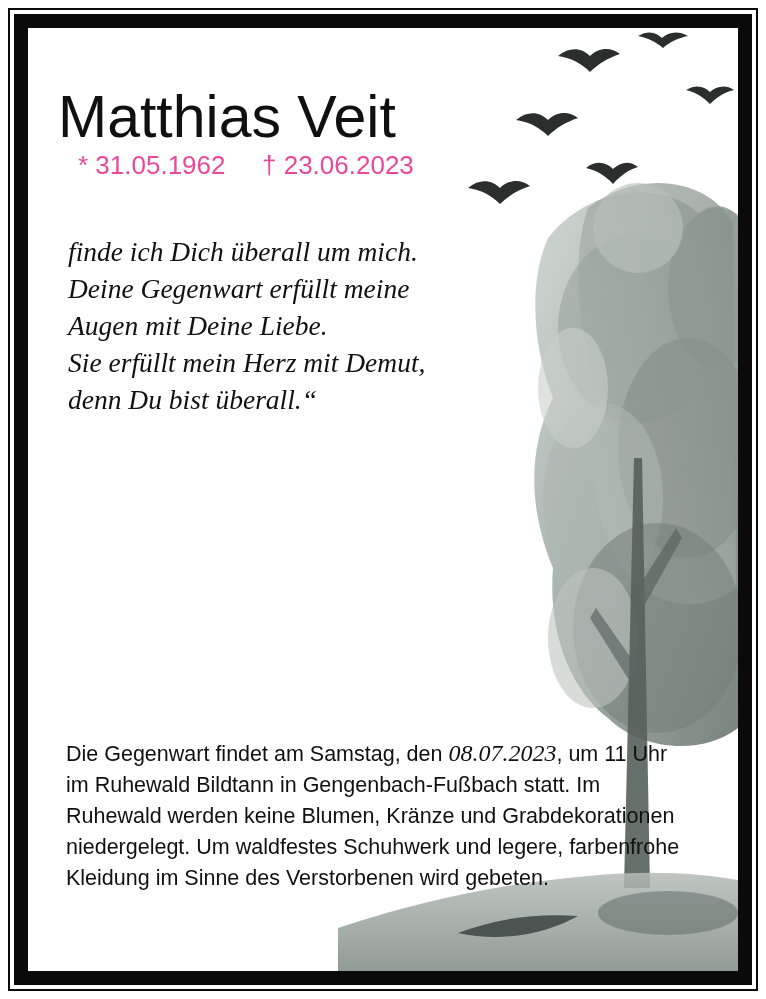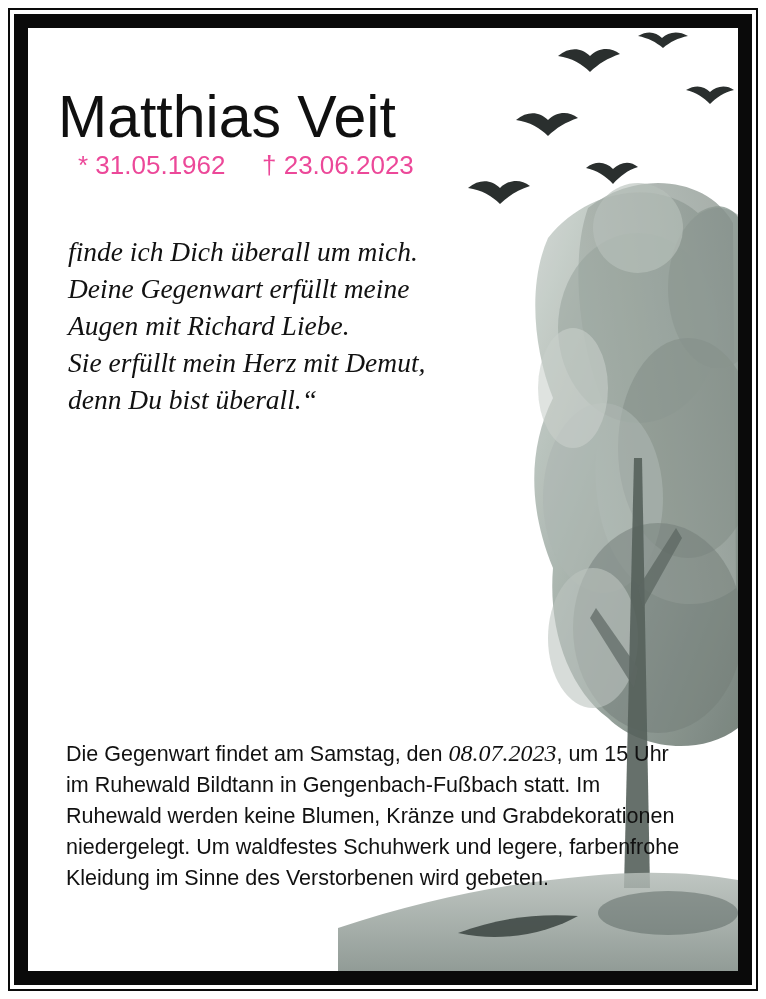--- a/index.html
+++ b/index.html
@@ -200,22 +200,22 @@
         <span>*</span>
         <span>31.05.1962</span>
         <span class="sep"></span>
         <span>†</span>
         <span>23.06.2023</span>
       </div>
 
       <div class="poem">
         <div>finde ich Dich überall um mich.</div>
         <div>Deine Gegenwart erfüllt meine</div>
-        <div>Augen mit Richard Liebe.</div>
+        <div>Augen mit Deine Liebe.</div>
         <div>Sie erfüllt mein Herz mit Demut,</div>
         <div>denn Du bist überall.“</div>
       </div>
 
 
-      <div class="notice"><span>Die Gegenwart findet am Samstag, den </span><b>08.07.2023</b><span>, um 15 Uhr im Ruhewald Bildtann in Gengenbach-Fußbach statt. Im Ruhewald werden keine Blumen, Kränze und Grabdekorationen niedergelegt. Um waldfestes Schuhwerk und legere, farbenfrohe Kleidung im Sinne des Verstorbenen wird gebeten.</span></div>
+      <div class="notice"><span>Die Gegenwart findet am Samstag, den </span><b>08.07.2023</b><span>, um 11 Uhr im Ruhewald Bildtann in Gengenbach-Fußbach statt. Im Ruhewald werden keine Blumen, Kränze und Grabdekorationen niedergelegt. Um waldfestes Schuhwerk und legere, farbenfrohe Kleidung im Sinne des Verstorbenen wird gebeten.</span></div>
     </div>
   </div>
 </div>
 
 </body></html>

